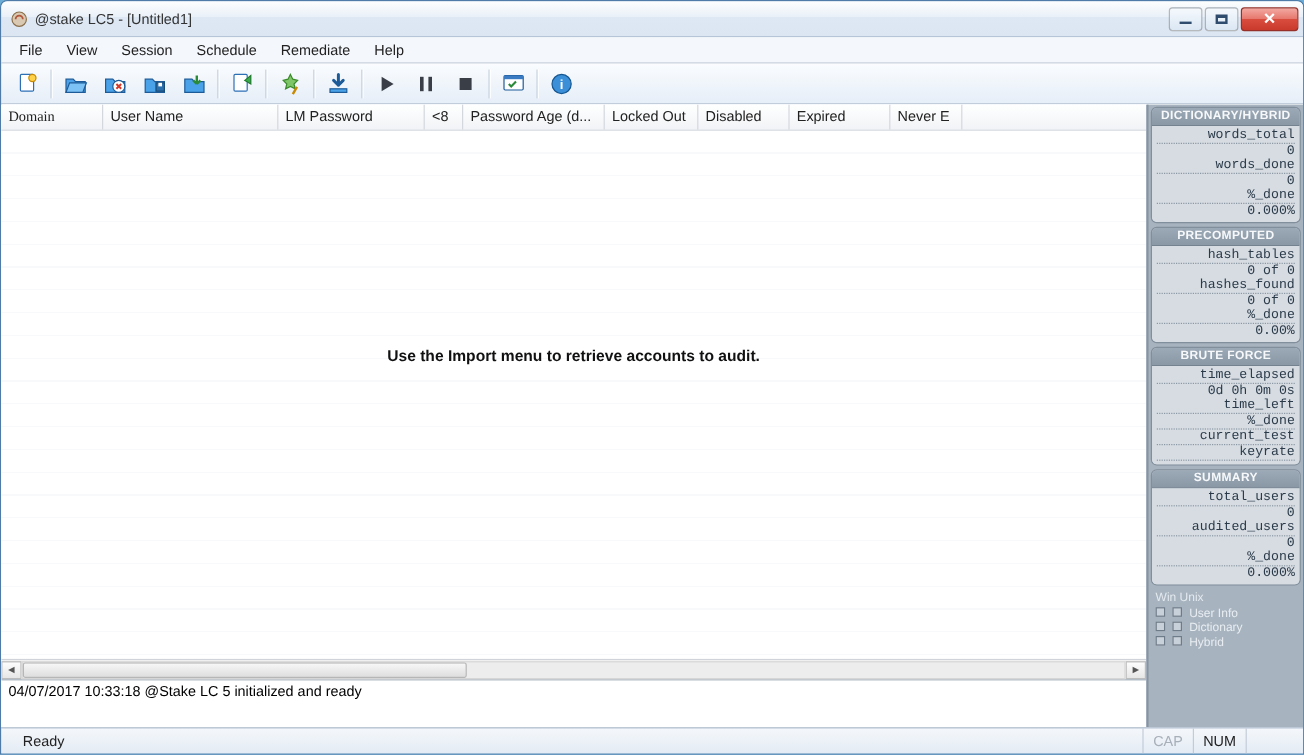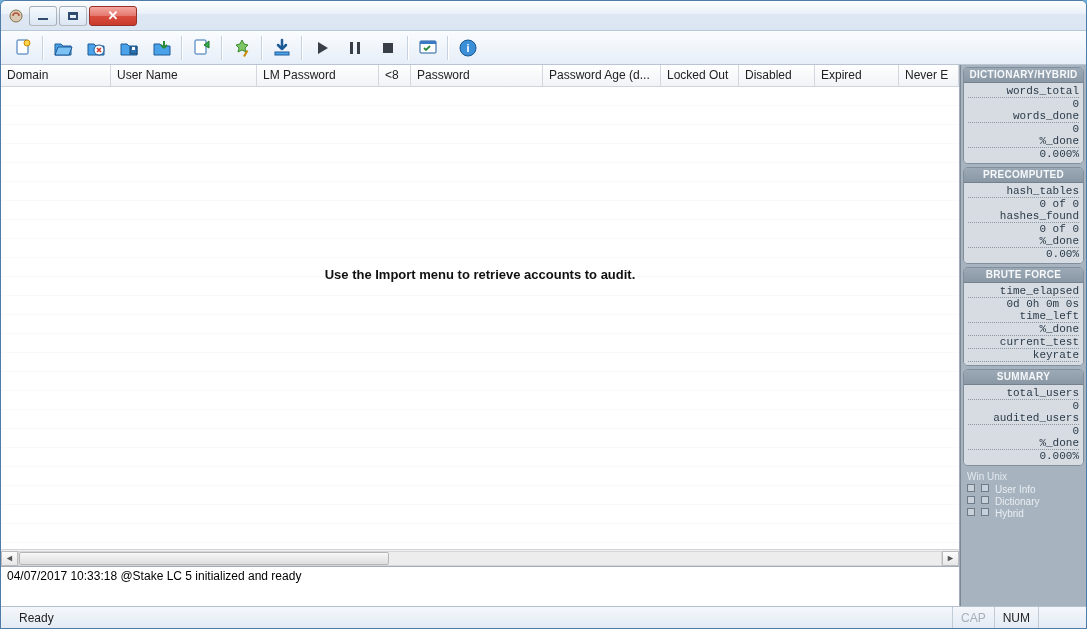--- a/index.html
+++ b/index.html
@@ -243,33 +243,42 @@
 
 <div class="window">
 
   <div class="titlebar">
     <div class="titlebar-icon">
       <svg width="16" height="16" viewBox="0 0 16 16">
         <circle cx="8" cy="8" r="6" fill="#d9c9b3" stroke="#8a6f4a"></circle>
         <path d="M5 8 A3 3 0 0 1 11 8" fill="none" stroke="#b2553a" stroke-width="1.5"></path>
       </svg>
     </div>
+    <div class="titlebar-title">@stake LC5 - [Untitled1]</div>
     <div class="win-controls">
       <div class="win-btn min">
           <span></span>
         </div>
       <div class="win-btn max">
           <span></span>
         </div>
       <div class="win-btn close">
           <span>✕</span>
         </div>
     </div>
   </div>
 
+  <div class="menubar">
+    <div class="menu-item">File</div>
+    <div class="menu-item">View</div>
+    <div class="menu-item">Session</div>
+    <div class="menu-item">Schedule</div>
+    <div class="menu-item">Remediate</div>
+    <div class="menu-item">Help</div>
+  </div>
 
   <div class="toolbar">
     <div class="tb-btn">
         <svg width="22" height="22" viewBox="0 0 22 22">
           <rect x="5" y="3" width="11" height="14" rx="1" fill="#fff" stroke="#2d6fb5"></rect>
           <circle cx="15" cy="6" r="3" fill="#ffd24a" stroke="#c78a00"></circle>
         </svg>
       </div>
     <div class="tb-sep"></div>
     <div class="tb-btn">
@@ -352,25 +361,24 @@
         </svg>
       </div>
   </div>
 
   <div class="body-area">
     <div class="left-pane">
 
 
       <div class="table-wrap">
         <div class="table-header" id="thead">
-            <div class="th" style="width: 110px;">Domain</div>
+            <div class="th" style="width: 85px; font-family: Liberation Serif, serif;">Domain</div>
             <div class="th" style="width: 146px;">User Name</div>
             <div class="th" style="width: 122px;">LM Password</div>
             <div class="th" style="width: 32px;">&lt;8</div>
-            <div class="th" style="width: 132px;">Password</div>
             <div class="th" style="width: 118px;">Password Age (d...</div>
             <div class="th" style="width: 78px;">Locked Out</div>
             <div class="th" style="width: 76px;">Disabled</div>
             <div class="th" style="width: 84px;">Expired</div>
             <div class="th" style="width: 60px;">Never E</div>
           </div>
         <div class="table-body">
           <div class="empty-msg">Use the Import menu to retrieve accounts to audit.</div>
         </div>
       </div>

